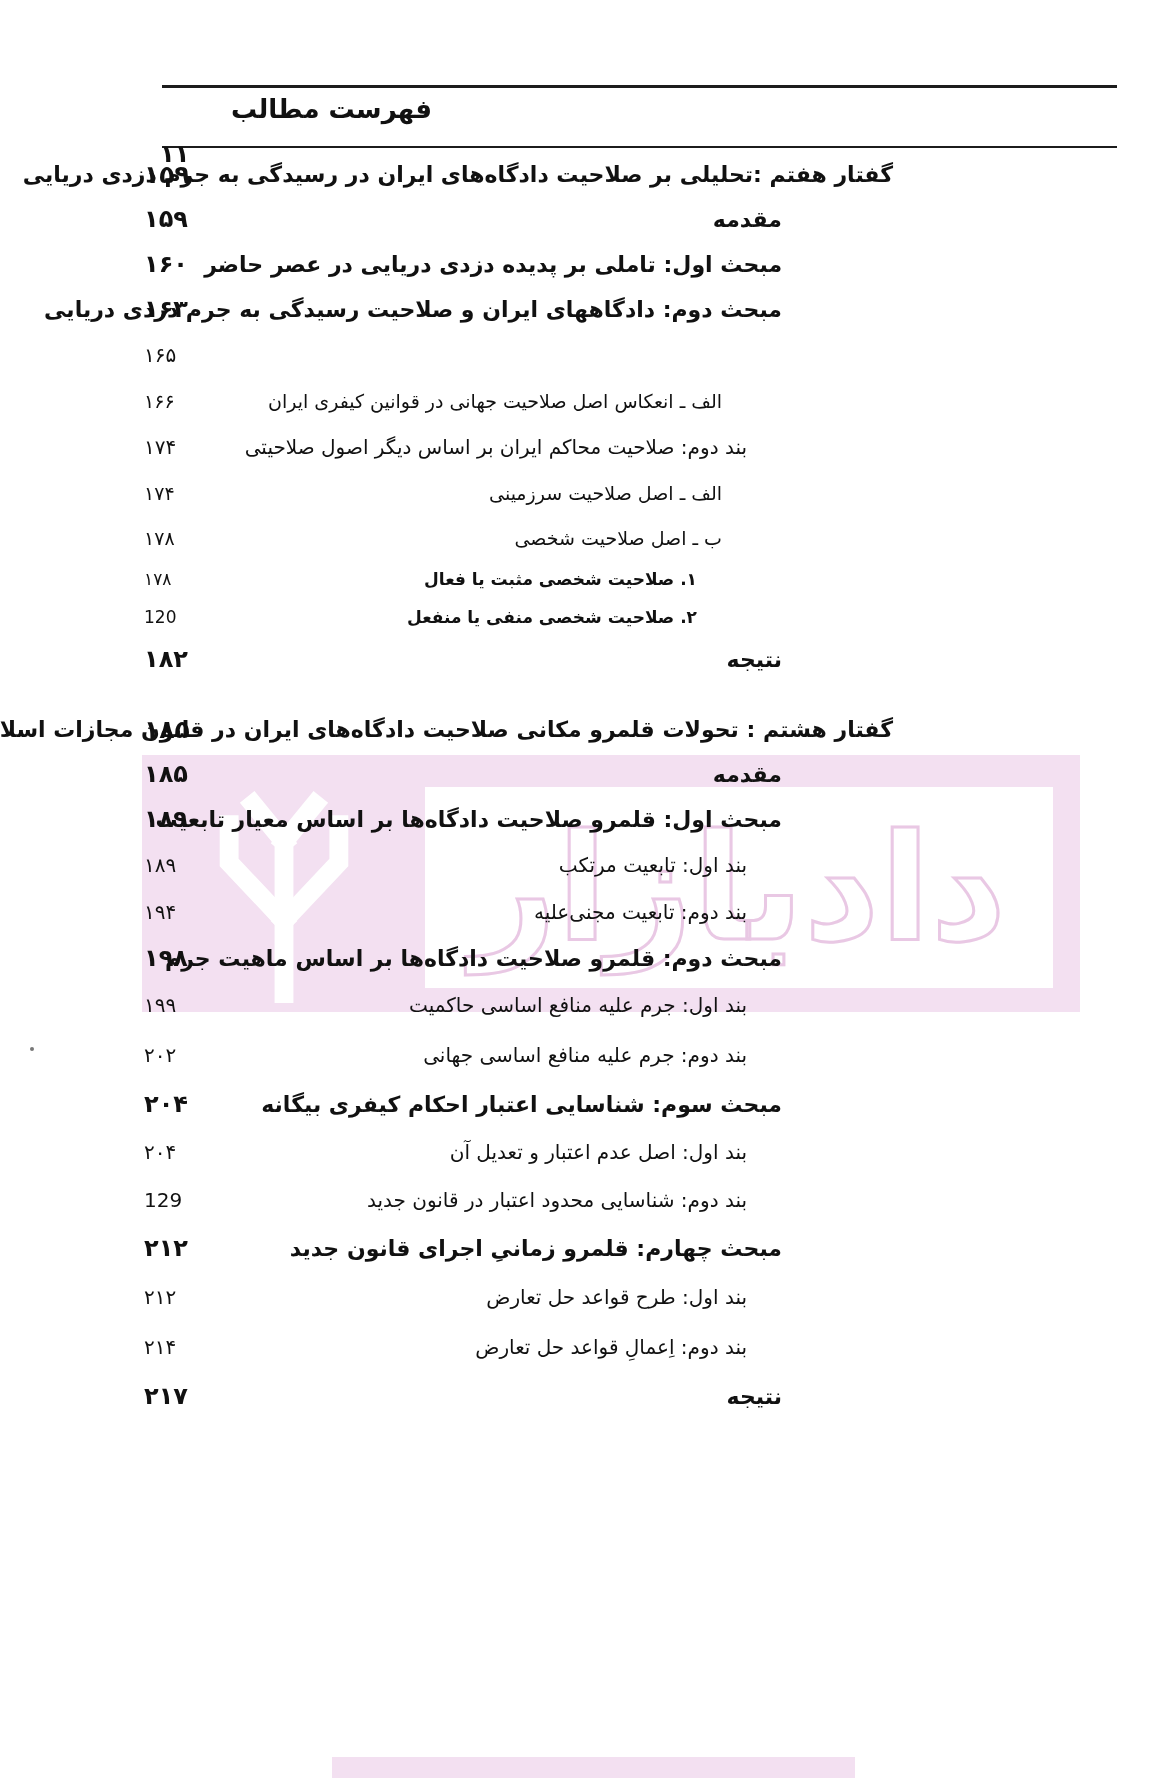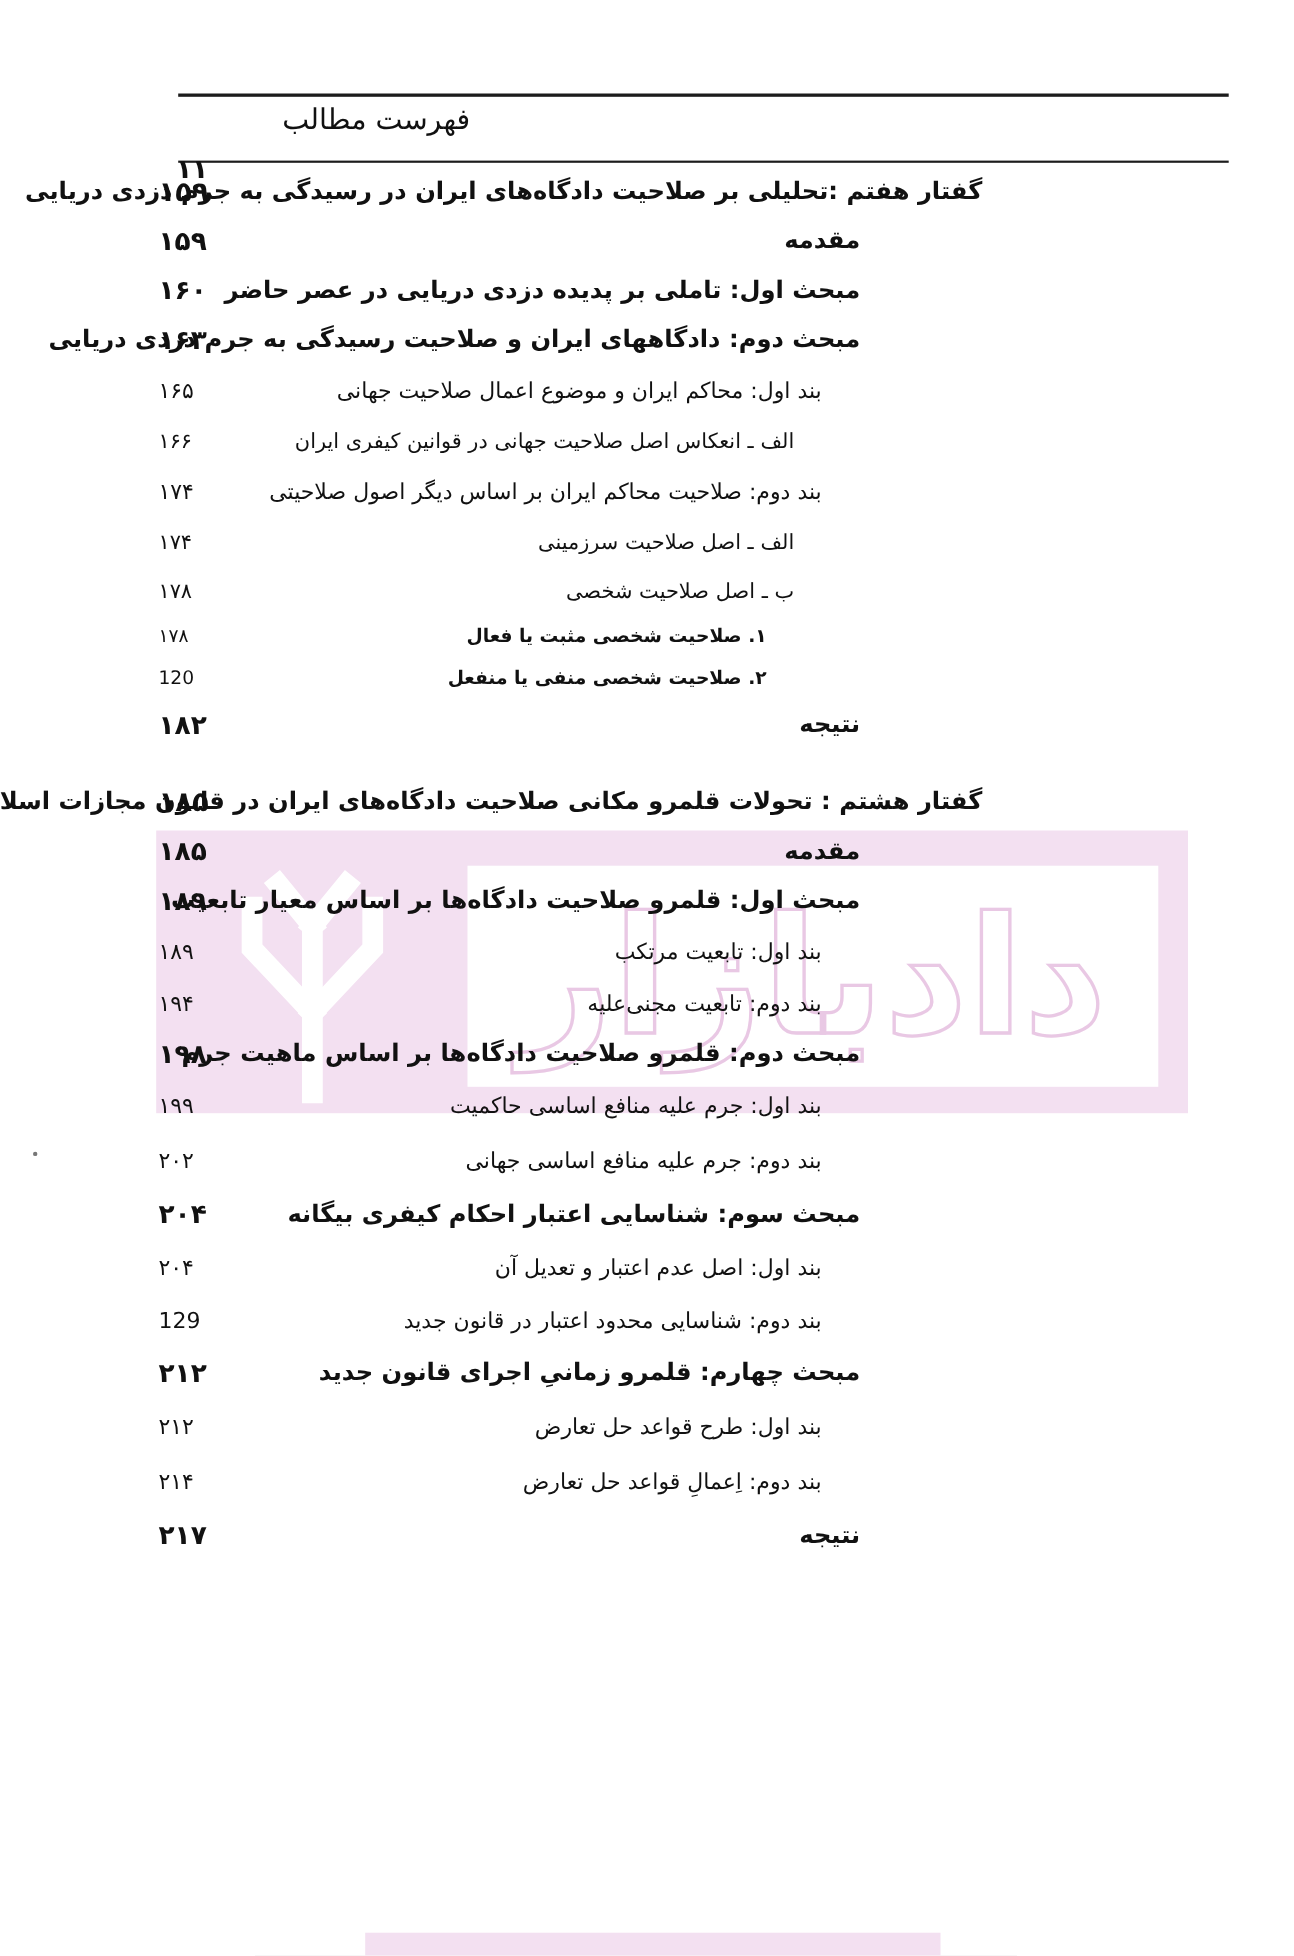--- a/index.html
+++ b/index.html
@@ -15,21 +15,21 @@
   
   .rule{position:absolute;left:162px;width:955px;background:#1c1c1c;}
   .rule.top{top:85px;height:3px;}
   .rule.bottom{top:146px;height:2px;}
   .page-num{
     position:absolute;left:160px;top:96px;
     font-size:24px;font-weight:700;direction:rtl;margin-top:44px;
   }
   .page-title{
     position:absolute;left:252px;top:94px;width:180px;
-    text-align:center;font-size:26px;font-weight:400;direction:rtl;
+    text-align:center;font-size:26px;font-weight:700;direction:rtl;
     white-space:nowrap;
   }
   
   .wm-band{
     position:absolute;left:142px;top:755px;
     width:938px;height:257px;
     background:#f3e0f1;
     z-index:0;
   }
   .wm-inner{
@@ -134,21 +134,20 @@
       <div class="row section">
       <span class="num">۱۶۰</span>
       <span class="label">مبحث اول: تاملی بر پدیده دزدی دریایی در عصر حاضر</span>
     </div>
       <div class="row section">
       <span class="num">۱۶۳</span>
       <span class="label">مبحث دوم: دادگاههای ایران و صلاحیت رسیدگی به جرم دزدی دریایی</span>
     </div>
       <div class="row clause">
       <span class="num">۱۶۵</span>
-      <span class="label">بند اول: محاکم ایران و موضوع اعمال صلاحیت جهانی</span>
     </div>
       <div class="row sub">
       <span class="num">۱۶۶</span>
       <span class="label">الف ـ انعکاس اصل صلاحیت جهانی در قوانین کیفری ایران</span>
     </div>
       <div class="row clause">
       <span class="num">۱۷۴</span>
       <span class="label">بند دوم: صلاحیت محاکم ایران بر اساس دیگر اصول صلاحیتی</span>
     </div>
       <div class="row sub">

